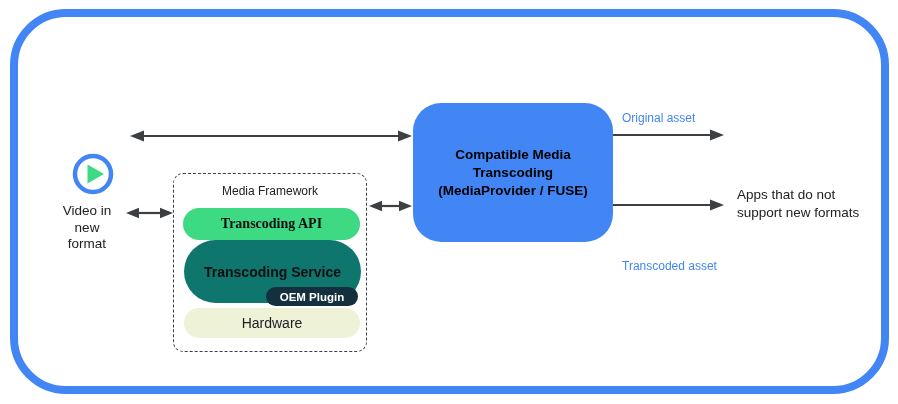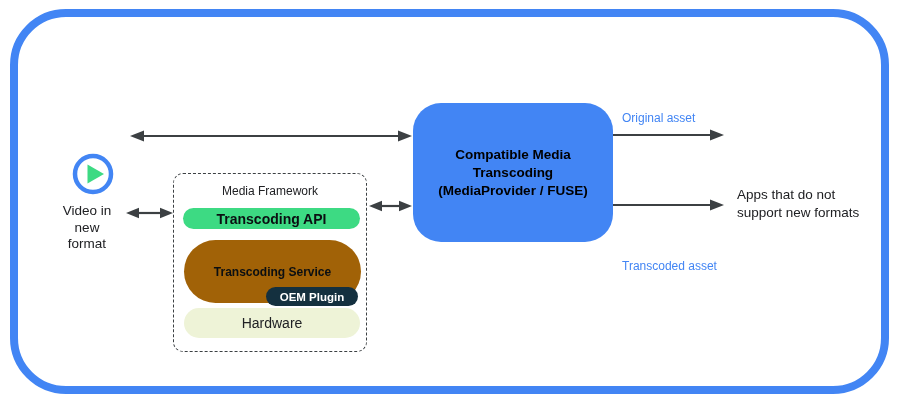--- a/index.html
+++ b/index.html
@@ -23,22 +23,22 @@
     border:1.5px dashed #3c4043;border-radius:10px;
   }
   .mf-title{
     position:absolute;left:0;top:10px;width:100%;text-align:center;
     font-size:12px;color:#202124;
   }
   .pill{
     position:absolute;border-radius:999px;box-sizing:border-box;
     display:flex;align-items:center;justify-content:center;text-align:center;
   }
-  .pill-api{left:9px;top:34px;width:177px;height:21px;background:#3dda83;font-weight:bold;font-size:14px;color:#0b0f12;}
-  .pill-service{left:10px;top:66px;width:177px;height:63px;background:#a16207;font-weight:bold;font-size:12px;color:#0b0f12;}
+  .pill-api{left:9px;top:34px;width:177px;height:32px;background:#3dda83;font-weight:bold;font-size:14px;color:#0b0f12;font-family:Liberation Serif, serif;}
+  .pill-service{left:10px;top:66px;width:177px;height:63px;background:#0f766e;font-weight:bold;font-size:14px;color:#0b0f12;}
   .pill-oem{left:92px;top:113px;width:92px;height:19px;background:#14303f;font-weight:bold;font-size:11.5px;color:#ffffff;}
   .pill-hw{left:10px;top:134px;width:176px;height:30px;background:#eef3d7;font-size:14px;color:#202124;}
 
   .transcoder{
     left:413px;top:103px;width:200px;height:139px;background:#4285f4;border-radius:28px;
     display:flex;align-items:center;justify-content:center;
   }
   .transcoder-label{
     color:#000000;font-weight:bold;font-size:13.5px;line-height:18px;
     text-align:center;white-space:pre-line;

